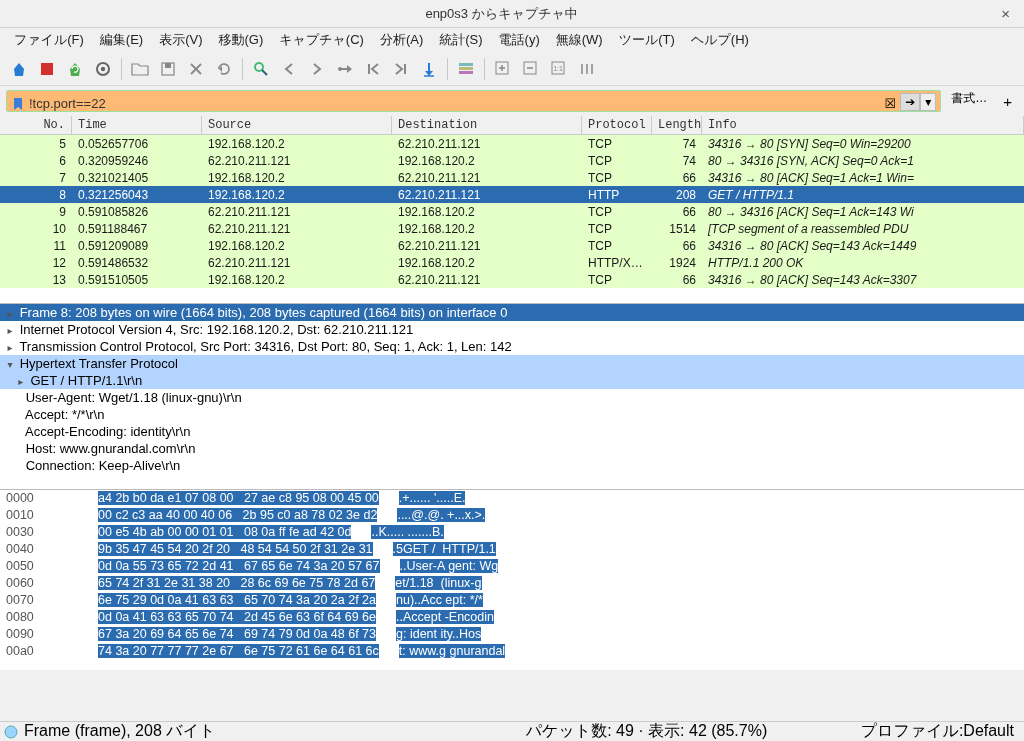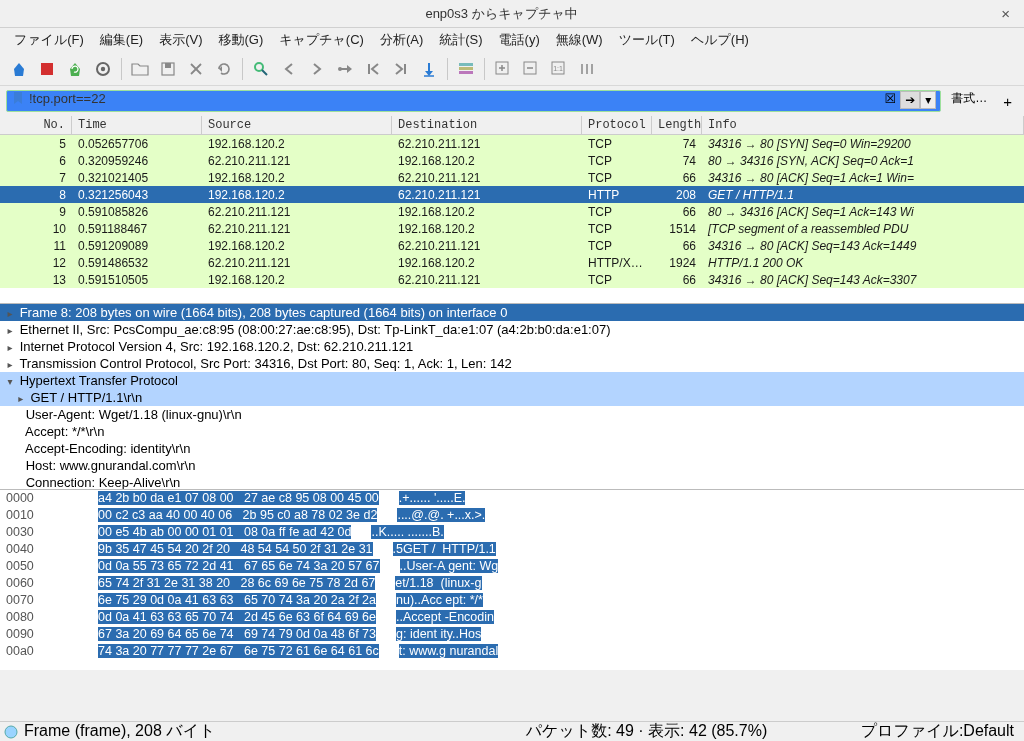--- a/index.html
+++ b/index.html
@@ -6,21 +6,21 @@
 body { background: #f0f0f0; font-size: 12px; overflow: hidden; width: 1024px; height: 741px; }
 .titlebar { background: #f0f0f0; height: 28px; display: flex; align-items: center; border-bottom: 1px solid #d0d0d0; padding: 0 8px; }
 .titlebar-title { flex: 1; text-align: center; font-size: 13px; color: #333; }
 .titlebar-close { font-size: 15px; cursor: pointer; padding: 0 6px; color: #555; }
 .menubar { background: #f0f0f0; height: 24px; display: flex; align-items: center; padding: 0 8px; gap: 4px; font-size: 13px; }
 .menu-item { padding: 2px 6px; cursor: pointer; color: #222; }
 .toolbar { background: #f0f0f0; height: 34px; display: flex; align-items: center; padding: 2px 6px; gap: 2px; border-bottom: 1px solid #d8d8d8; }
 .tb-btn { width: 26px; height: 26px; display: flex; align-items: center; justify-content: center; cursor: pointer; border: 1px solid transparent; border-radius: 2px; }
 .tb-sep { width: 1px; height: 22px; background: #c8c8c8; margin: 0 3px; }
 .filterbar { height: 30px; display: flex; align-items: center; padding: 3px 6px; gap: 4px; background: #f0f0f0; }
-.filter-input-wrap { flex: 1; display: flex; align-items: flex-start; background: #3b82f6; border: 1px solid #9de09d; border-radius: 2px; height: 22px; padding: 0 4px; }
+.filter-input-wrap { flex: 1; display: flex; align-items: flex-end; background: #fdba74; border: 1px solid #9de09d; border-radius: 2px; height: 22px; padding: 0 4px; }
 .filter-bookmark { width: 14px; height: 14px; margin-right: 4px; }
 .filter-input { flex: 1; border: none; background: transparent; outline: none; font-size: 13px; color: #333; }
 .filter-clear { cursor: pointer; padding: 0 4px; font-size: 13px; }
 .filter-arrow { cursor: pointer; padding: 0 4px; background: #ddd; border: 1px solid #bbb; height: 18px; display: flex; align-items: center; }
 .filter-expr-btn { padding: 0 6px; height: 22px; cursor: pointer; font-size: 12px; }
 .filter-plus { padding: 0 6px; cursor: pointer; font-size: 15px; }
 .packet-list { height: 188px; overflow: auto; background: #fff; font-family: "Lucida Console", Monaco, monospace; font-size: 12px; border-bottom: 1px solid #bbb; position: relative; }
 .pl-head { display: flex; background: #f0f0f0; border-bottom: 1px solid #ccc; position: sticky; top: 0; z-index: 2; }
 .pl-head > div { padding: 2px 6px; border-right: 1px solid #ccc; font-family: Liberation Mono, monospace; font-size: 12px; color: #333; }
 .pl-row { display: flex; white-space: nowrap; height: 17px; align-items: center; }
@@ -306,21 +306,20 @@
         <div class="col-dst">62.210.211.121</div>
         <div class="col-proto">TCP</div>
         <div class="col-len">66</div>
         <div class="col-info">34316 → 80  [ACK]  Seq=143 Ack=3307</div>
       </div>
     </div>
 </div>
 
 <div class="details">
   <div class="det-line det-sel-dark"><span class="det-expander">▸</span> <span>Frame 8: 208 bytes on wire (1664 bits), 208 bytes captured (1664 bits) on interface 0</span></div>
-  <div class="det-line"><span class="det-expander">▸</span> <span>Ethernet II, Src: PcsCompu_ae:c8:95 (08:00:27:ae:c8:95), Dst: Tp-LinkT_da:e1:07 (a4:2b:b0:da:e1:07)</span></div>
   <div class="det-line"><span class="det-expander">▸</span> <span>Internet Protocol Version 4, Src: 192.168.120.2, Dst: 62.210.211.121</span></div>
   <div class="det-line"><span class="det-expander">▸</span> <span>Transmission Control Protocol, Src Port: 34316, Dst Port: 80, Seq: 1, Ack: 1, Len: 142</span></div>
   <div class="det-line det-sel-light"><span class="det-expander">▾</span> <span>Hypertext Transfer Protocol</span></div>
   <div class="det-line det-sel-light">   <span class="det-expander">▸</span> <span>GET / HTTP/1.1\r\n</span></div>
   <div class="det-line">      <span>User-Agent: Wget/1.18 (linux-gnu)\r\n</span></div>
   <div class="det-line">      <span>Accept: */*\r\n</span></div>
   <div class="det-line">      <span>Accept-Encoding: identity\r\n</span></div>
   <div class="det-line">      <span>Host: www.gnurandal.com\r\n</span></div>
   <div class="det-line">      <span>Connection: Keep-Alive\r\n</span></div>
 
@@ -330,21 +329,21 @@
   <div id="hex-rows">
       <div class="hex-row"><span class="hex-off">0000</span><span class="hex-bytes"><span class="hl">a4 2b b0 da e1 07 08 00   27 ae c8 95 08 00 45 00</span></span><span class="hex-ascii"><span class="hl">.+...... '.....E.</span></span></div>
       <div class="hex-row"><span class="hex-off">0010</span><span class="hex-bytes"><span class="hl">00 c2 c3 aa 40 00 40 06   2b 95 c0 a8 78 02 3e d2</span></span><span class="hex-ascii"><span class="hl">....@.@. +...x.&gt;.</span></span></div>
       <div class="hex-row"><span class="hex-off">0030</span><span class="hex-bytes"><span class="hl">00 e5 4b ab 00 00 01 01   08 0a ff fe ad 42 0d</span></span><span class="hex-ascii"><span class="hl">..K..... .......B.</span></span></div>
       <div class="hex-row"><span class="hex-off">0040</span><span class="hex-bytes"><span class="hl">9b 35 47 45 54 20 2f 20   48 54 54 50 2f 31 2e 31</span></span><span class="hex-ascii"><span class="hl">.5GET /  HTTP/1.1</span></span></div>
       <div class="hex-row"><span class="hex-off">0050</span><span class="hex-bytes"><span class="hl">0d 0a 55 73 65 72 2d 41   67 65 6e 74 3a 20 57 67</span></span><span class="hex-ascii"><span class="hl">..User-A gent: Wg</span></span></div>
       <div class="hex-row"><span class="hex-off">0060</span><span class="hex-bytes"><span class="hl">65 74 2f 31 2e 31 38 20   28 6c 69 6e 75 78 2d 67</span></span><span class="hex-ascii"><span class="hl">et/1.18  (linux-g</span></span></div>
       <div class="hex-row"><span class="hex-off">0070</span><span class="hex-bytes"><span class="hl">6e 75 29 0d 0a 41 63 63   65 70 74 3a 20 2a 2f 2a</span></span><span class="hex-ascii"><span class="hl">nu)..Acc ept: */*</span></span></div>
       <div class="hex-row"><span class="hex-off">0080</span><span class="hex-bytes"><span class="hl">0d 0a 41 63 63 65 70 74   2d 45 6e 63 6f 64 69 6e</span></span><span class="hex-ascii"><span class="hl">..Accept -Encodin</span></span></div>
       <div class="hex-row"><span class="hex-off">0090</span><span class="hex-bytes"><span class="hl">67 3a 20 69 64 65 6e 74   69 74 79 0d 0a 48 6f 73</span></span><span class="hex-ascii"><span class="hl">g: ident ity..Hos</span></span></div>
-      <div class="hex-row"><span class="hex-off">00a0</span><span class="hex-bytes"><span class="hl">74 3a 20 77 77 77 2e 67   6e 75 72 61 6e 64 61 6c</span></span><span class="hex-ascii"><span class="hl">t: www.g nurandal</span></span></div>
+      <div class="hex-row"><span class="hex-off">00a0</span><span class="hex-bytes"><span class="hl">74 3a 20 77 77 77 2e 67   6e 75 72 61 6e 64 61 6c</span></span><span class="hex-ascii"><span class="hl">t: www.g gnurandal</span></span></div>
     </div>
 </div>
 
 <div class="statusbar">
   <div class="status-left">
     <svg width="14" height="14">
         <circle cx="7" cy="7" r="6" fill="#9ad4ff" stroke="#5aa"></circle>
       </svg>
     <span>Frame (frame), 208 バイト</span>
   </div>

